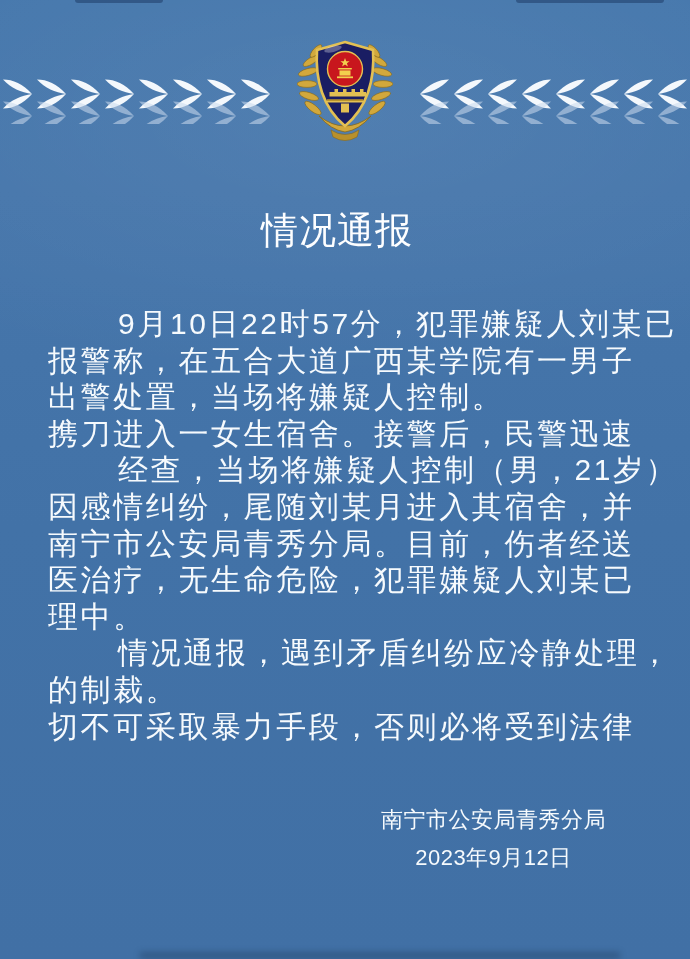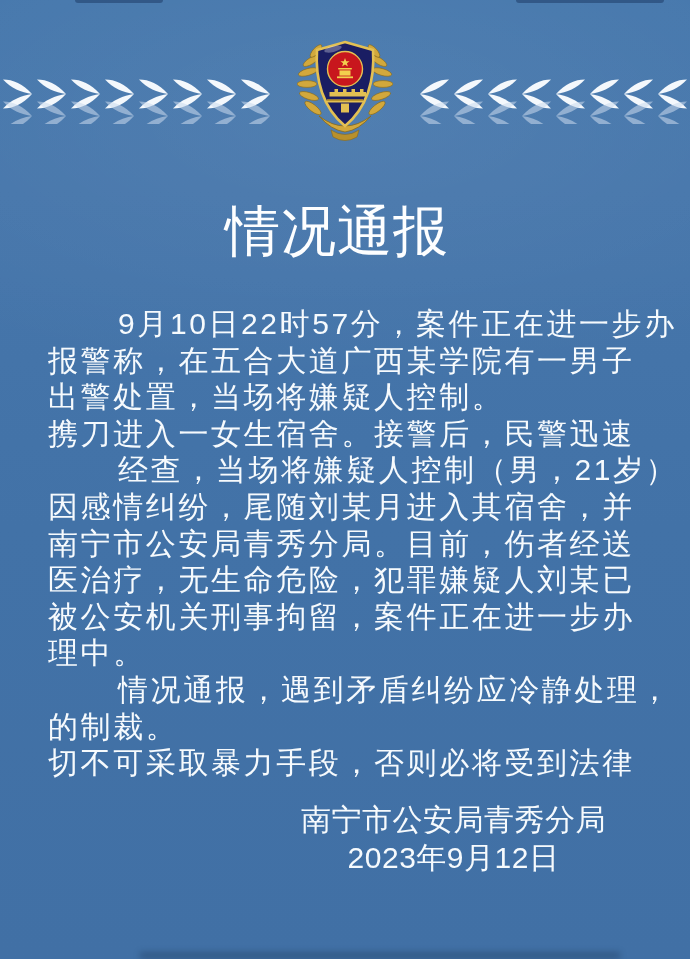--- a/index.html
+++ b/index.html
@@ -27,40 +27,40 @@
   
   .laurel { position: absolute; top: 76px; width: 270px; height: 48px; }
   .laurel-left  { left: 0; }
   .laurel-right { right: 0; transform: scaleX(-1); }
   .badge { position: absolute; left: 297px; top: 36px; width: 96px; height: 106px; }
 
   
   .title {
     position: absolute; top: 202px; left: 0; right: 16px;
     margin: 0; text-align: center;
-    font-size: 55px; font-weight: 500; letter-spacing: 1px;
+    font-size: 37px; font-weight: 500; letter-spacing: 1px;
     line-height: 58px; color: #fdfeff;
   }
 
   
   .body-text { position: absolute; left: 48px; top: 306px; width: 606px; }
   .para { margin: 0; }
   .bline {
     margin: 0;
     font-size: 30px; font-weight: 500;
     line-height: 36.6px; letter-spacing: 2.6px;
     color: #f6fafd; white-space: nowrap;
   }
   .indent { text-indent: 70px; }
 
   
   .signature {
     position: absolute; top: 801px; right: 84px;
     text-align: center;
-    font-size: 30px; font-weight: 500; letter-spacing: 0.5px;
+    font-size: 22px; font-weight: 500; letter-spacing: 0.5px;
     line-height: 37.5px; color: #f6fafd;
   }
 </style>
 </head>
 <body>
 
 <div class="page">
 
   <div class="strip strip-a"></div>
   <div class="strip strip-b"></div>
@@ -129,31 +129,30 @@
     </g>
     <rect x="30" y="63.5" width="36" height="1.2" fill="#a8821f"></rect>
 
     <ellipse cx="36" cy="13" rx="9" ry="3" fill="rgba(255,255,255,0.30)" transform="rotate(-14 36 13)"></ellipse>
   </svg>
 
   <h1 class="title">情况通报</h1>
 
   <main class="body-text">
     <div class="para">
-      <p class="bline indent">9月10日22时57分，案件正在进一步办</p>
+      <p class="bline indent">9月10日22时57分，犯罪嫌疑人刘某已</p>
       <p class="bline">报警称，在五合大道广西某学院有一男子</p>
       <p class="bline">出警处置，当场将嫌疑人控制。</p>
       <p class="bline">携刀进入一女生宿舍。接警后，民警迅速</p>
     </div>
     <div class="para">
       <p class="bline indent">经查，当场将嫌疑人控制（男，21岁）</p>
       <p class="bline">因感情纠纷，尾随刘某月进入其宿舍，并</p>
       <p class="bline">南宁市公安局青秀分局。目前，伤者经送</p>
       <p class="bline">医治疗，无生命危险，犯罪嫌疑人刘某已</p>
-      <p class="bline">被公安机关刑事拘留，案件正在进一步办</p>
       <p class="bline">理中。</p>
     </div>
     <div class="para">
       <p class="bline indent">情况通报，遇到矛盾纠纷应冷静处理，</p>
       <p class="bline">的制裁。</p>
       <p class="bline">切不可采取暴力手段，否则必将受到法律</p>
     </div>
   </main>
 
   <div class="signature">

